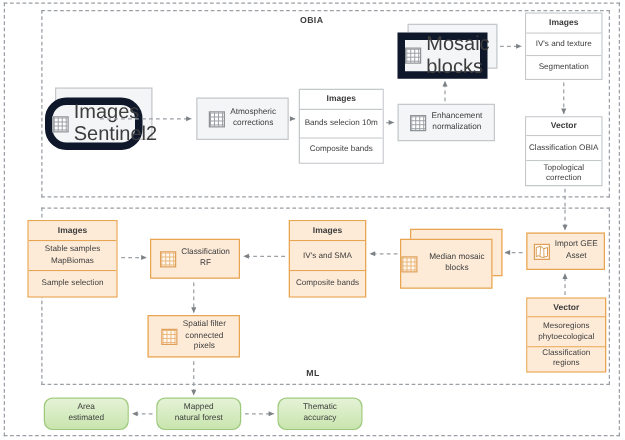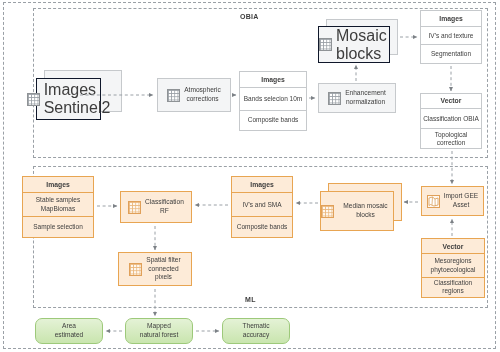--- a/index.html
+++ b/index.html
@@ -37,22 +37,22 @@
   }
   .gray{background:#f4f5f6;border:1px solid #c6c9cc;color:#3d3d3d;}
   .orange{background:#fdebd8;border:1px solid #e8a552;color:#3d3d3d;}
   .green{background:#d8edc4;border:1px solid #9dc97a;color:#3d3d3d;border-radius:7px;
          background:linear-gradient(180deg,#e4f2d6 0%,#c9e5ae 100%);}
 
   
   .stack{position:absolute;}
   .stack .sheet{position:absolute;box-sizing:border-box;}
   .stack .sheet.back1{background:#f4f5f6;border:1px solid #c6c9cc;}
-  .stack .sheet.front{background:#f4f5f6;border:1px solid #0f172a;
-      display:flex;align-items:center;justify-content:center;}
+  .stack .sheet.front{background:#f4f5f6;border:6px solid #0f172a;
+      display:flex;align-items:center;}
   .stack.o .sheet{background:#fdebd8;border:1px solid #e8a552;}
 
   
   .tablebox{
     position:absolute;box-sizing:border-box;
     display:flex;flex-direction:column;
   }
   .tablebox .hdr{
     font-size:6.8px;font-weight:bold;text-align:center;
     display:flex;align-items:center;justify-content:center;
@@ -102,21 +102,21 @@
 
 <div id="canvas">
 
   <div class="outer-frame"></div>
 
   <div class="section" id="obia-section"></div>
   <div class="section-label" id="obia-label">OBIA</div>
 
   <div class="stack" id="stk-sentinel" style="left:36px;top:70px;width:86px;height:50px;">
     <div class="sheet back1" style="left:8px;top:0px;width:78px;height:42px;"></div>
-    <div class="sheet front" style="left:0px;top:8px;width:65px;height:42px;">
+    <div class="sheet front" style="left:0px;top:8px;width:78px;height:42px;border-radius:17px;">
       <span class="grid-icon"></span>
       <span class="lbl">Images
 Sentinel2</span>
     </div>
   </div>
 
   <div class="node gray" id="n-atm" style="left:157px;top:78px;width:74px;height:34px;">
     <span class="grid-icon"></span>
     <span class="lbl">Atmospheric
 corrections</span>

